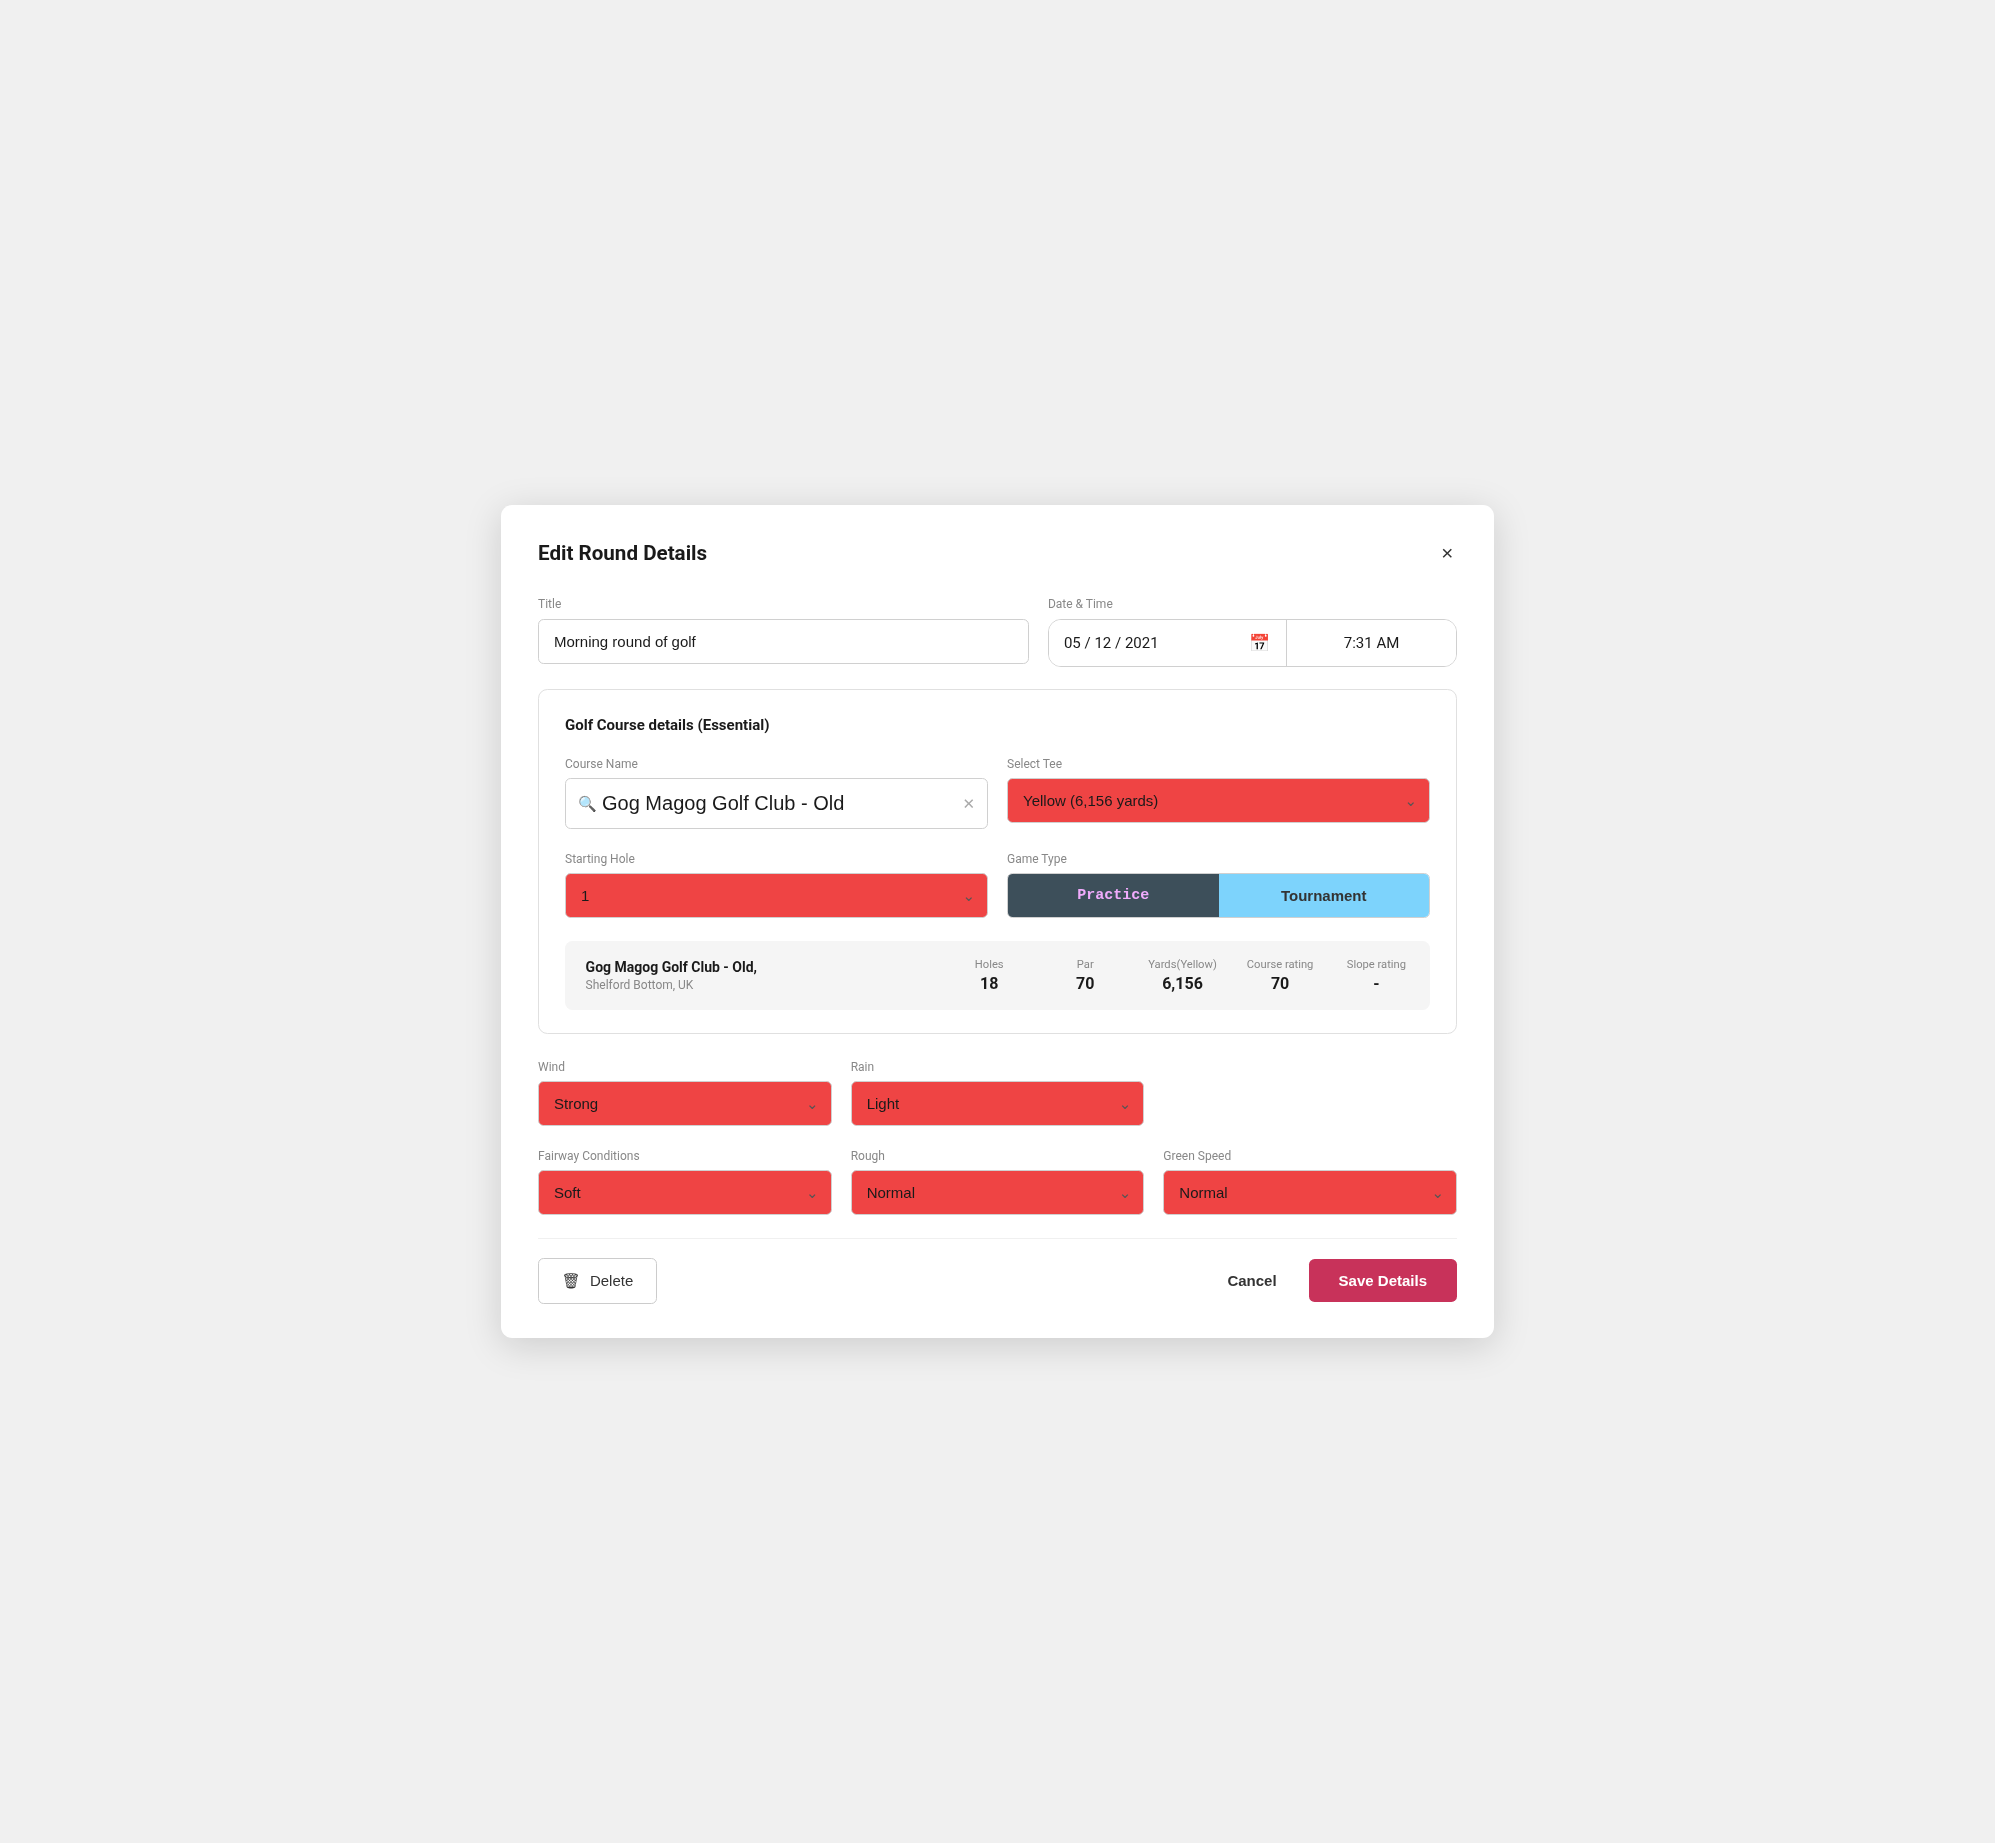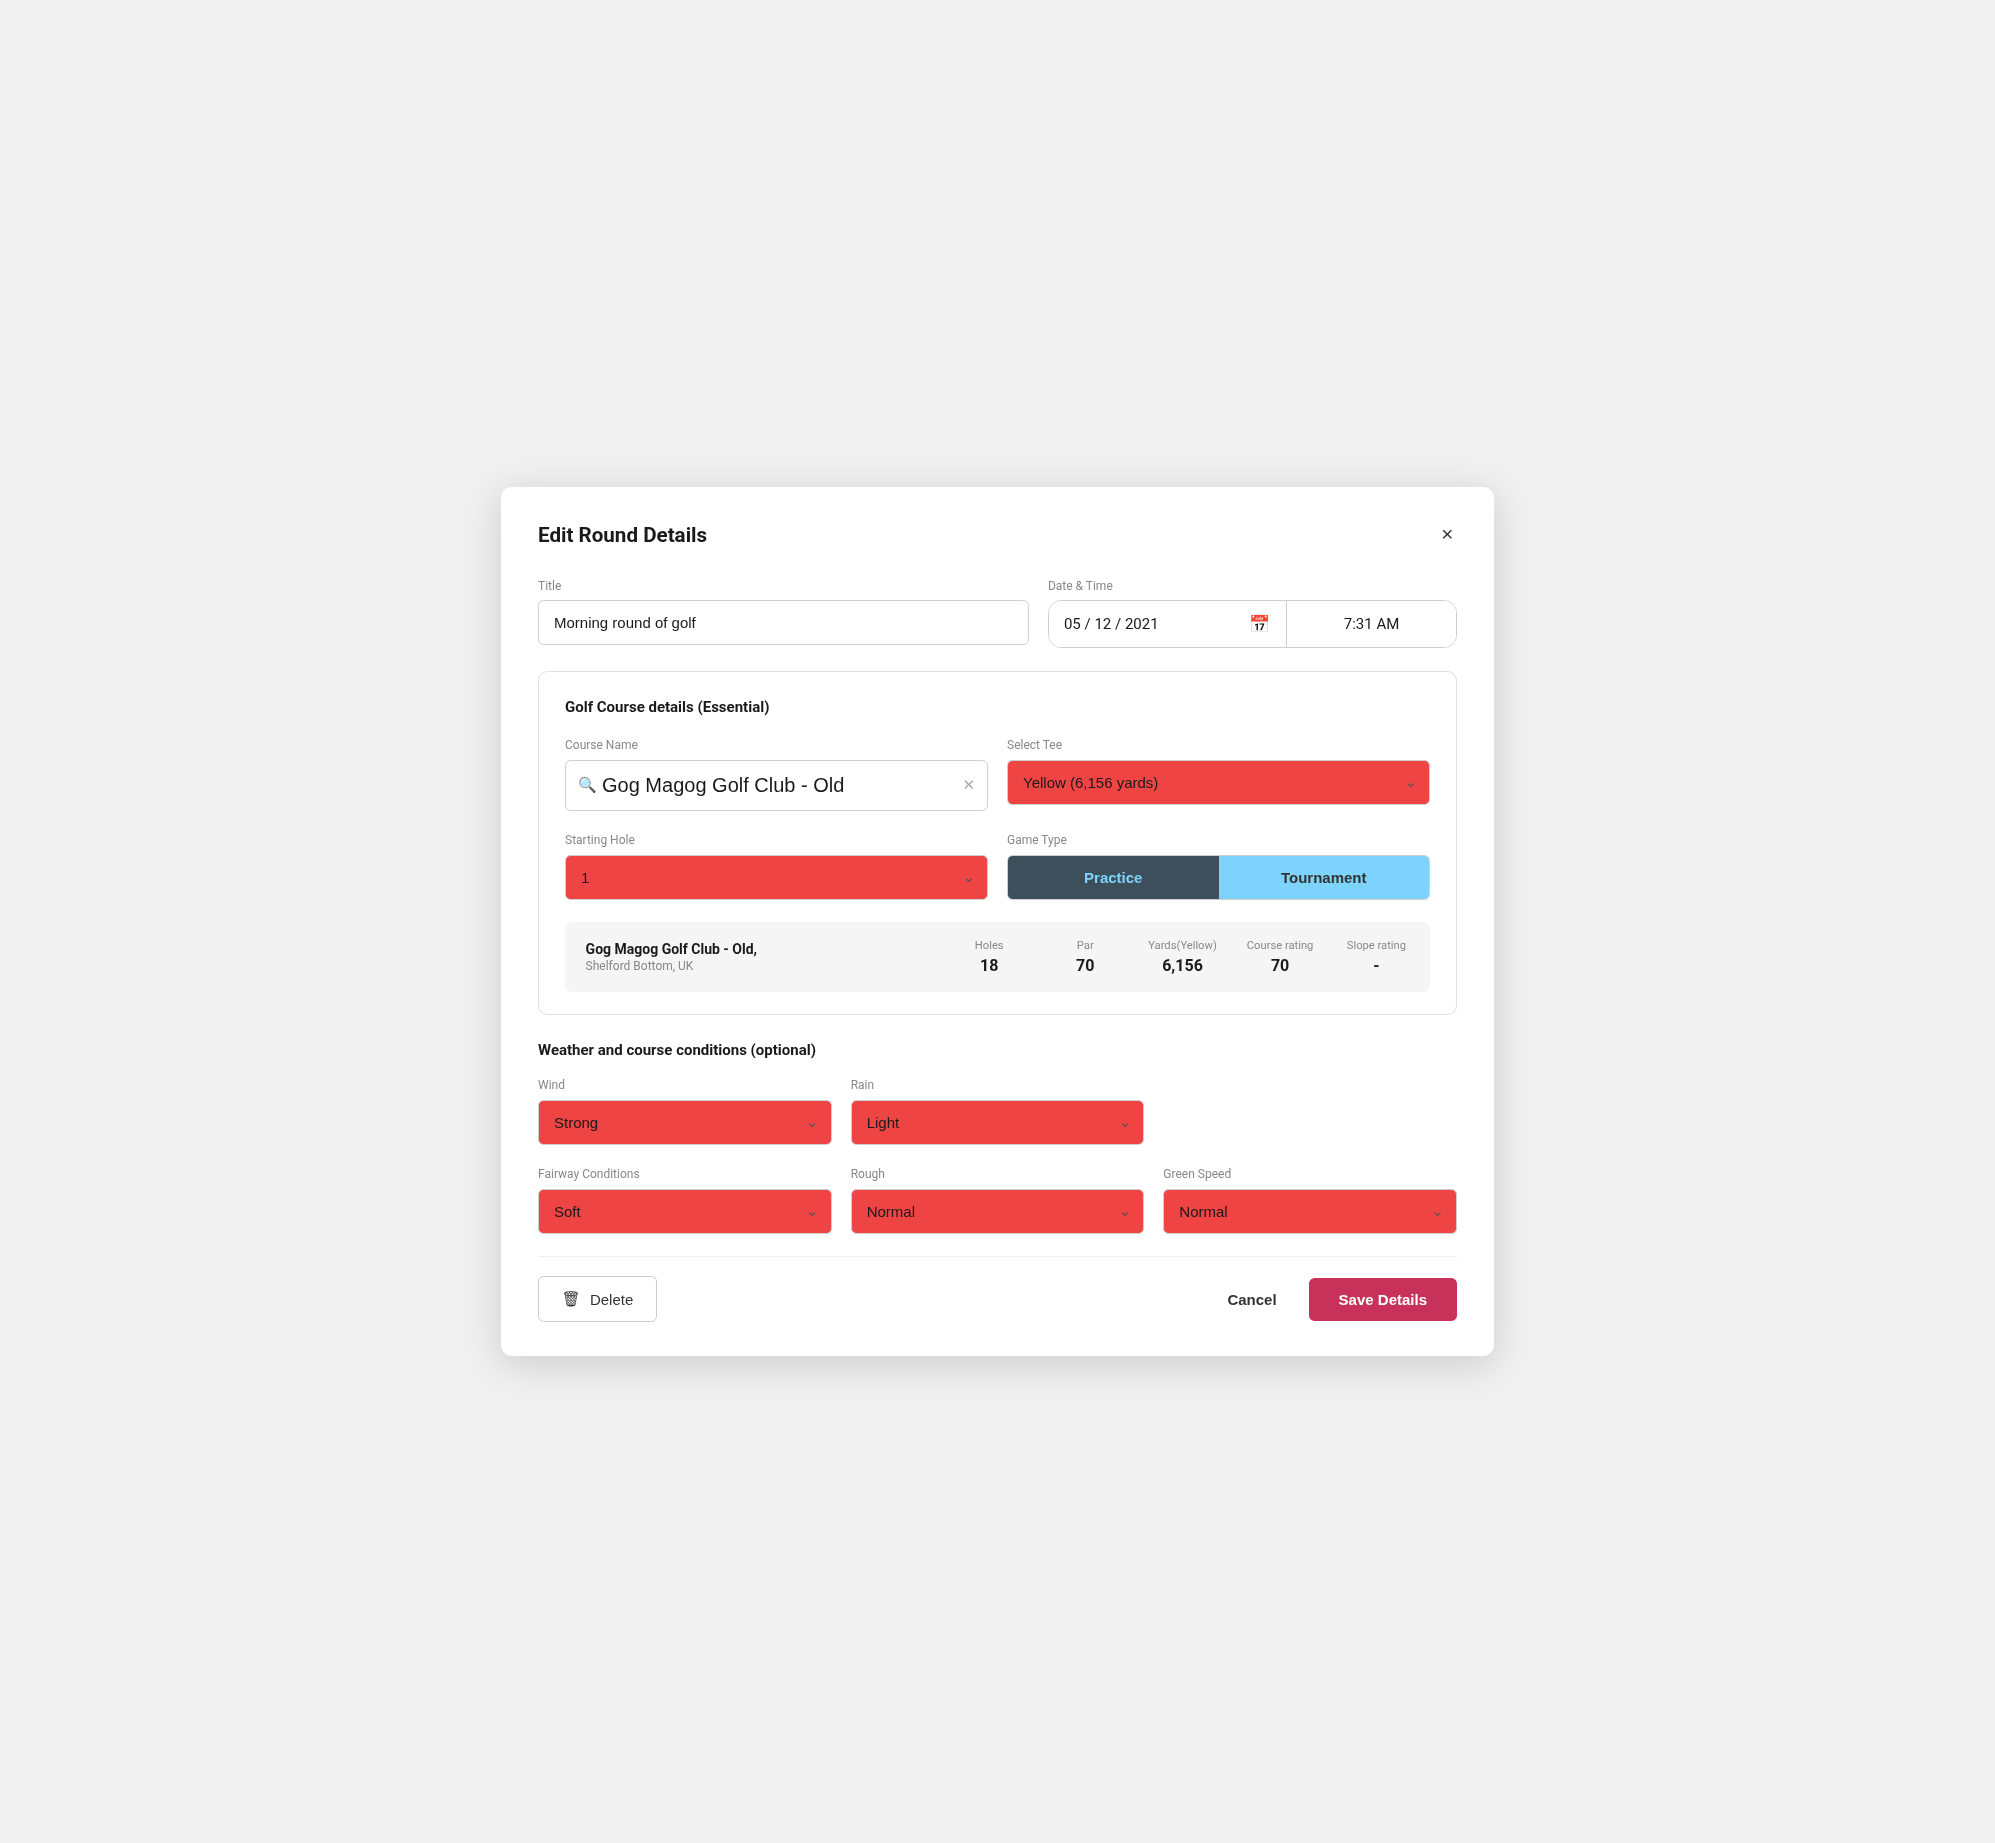--- a/index.html
+++ b/index.html
@@ -171,21 +171,22 @@
       flex: 1;
       padding: 13px 15px;
       font-size: 15px;
       font-weight: 600;
       border: none;
       cursor: pointer;
       text-align: center;
     }
     .toggle-btn.active {
       background: #3d4f5a;
-      color: #7dd3fc;
+      color: #f0abfc;
+      font-family: Liberation Mono, monospace;
     }
     .toggle-btn.inactive {
       background: #7dd3fc;
       color: #333;
     }
     .course-info-bar {
       background: #f5f5f5;
       border-radius: 7.5px;
       padding: 17px 20.6px;
       display: flex;
@@ -371,21 +372,20 @@
         <div class="stat-value">70</div>
       </div>
       <div class="course-stat">
         <div class="stat-label">Slope rating</div>
         <div class="stat-value">-</div>
       </div>
     </div>
   </div>
 
   <div class="weather-section">
-    <div class="section-title-sm">Weather and course conditions (optional)</div>
 
     <div class="row">
       <div class="col-half">
         <label class="field-label">Wind</label>
         <div class="select-wrapper">
           <select class="select-input">
             <option>Calm</option>
             <option>Light</option>
             <option>Moderate</option>
             <option selected="">Strong</option>

